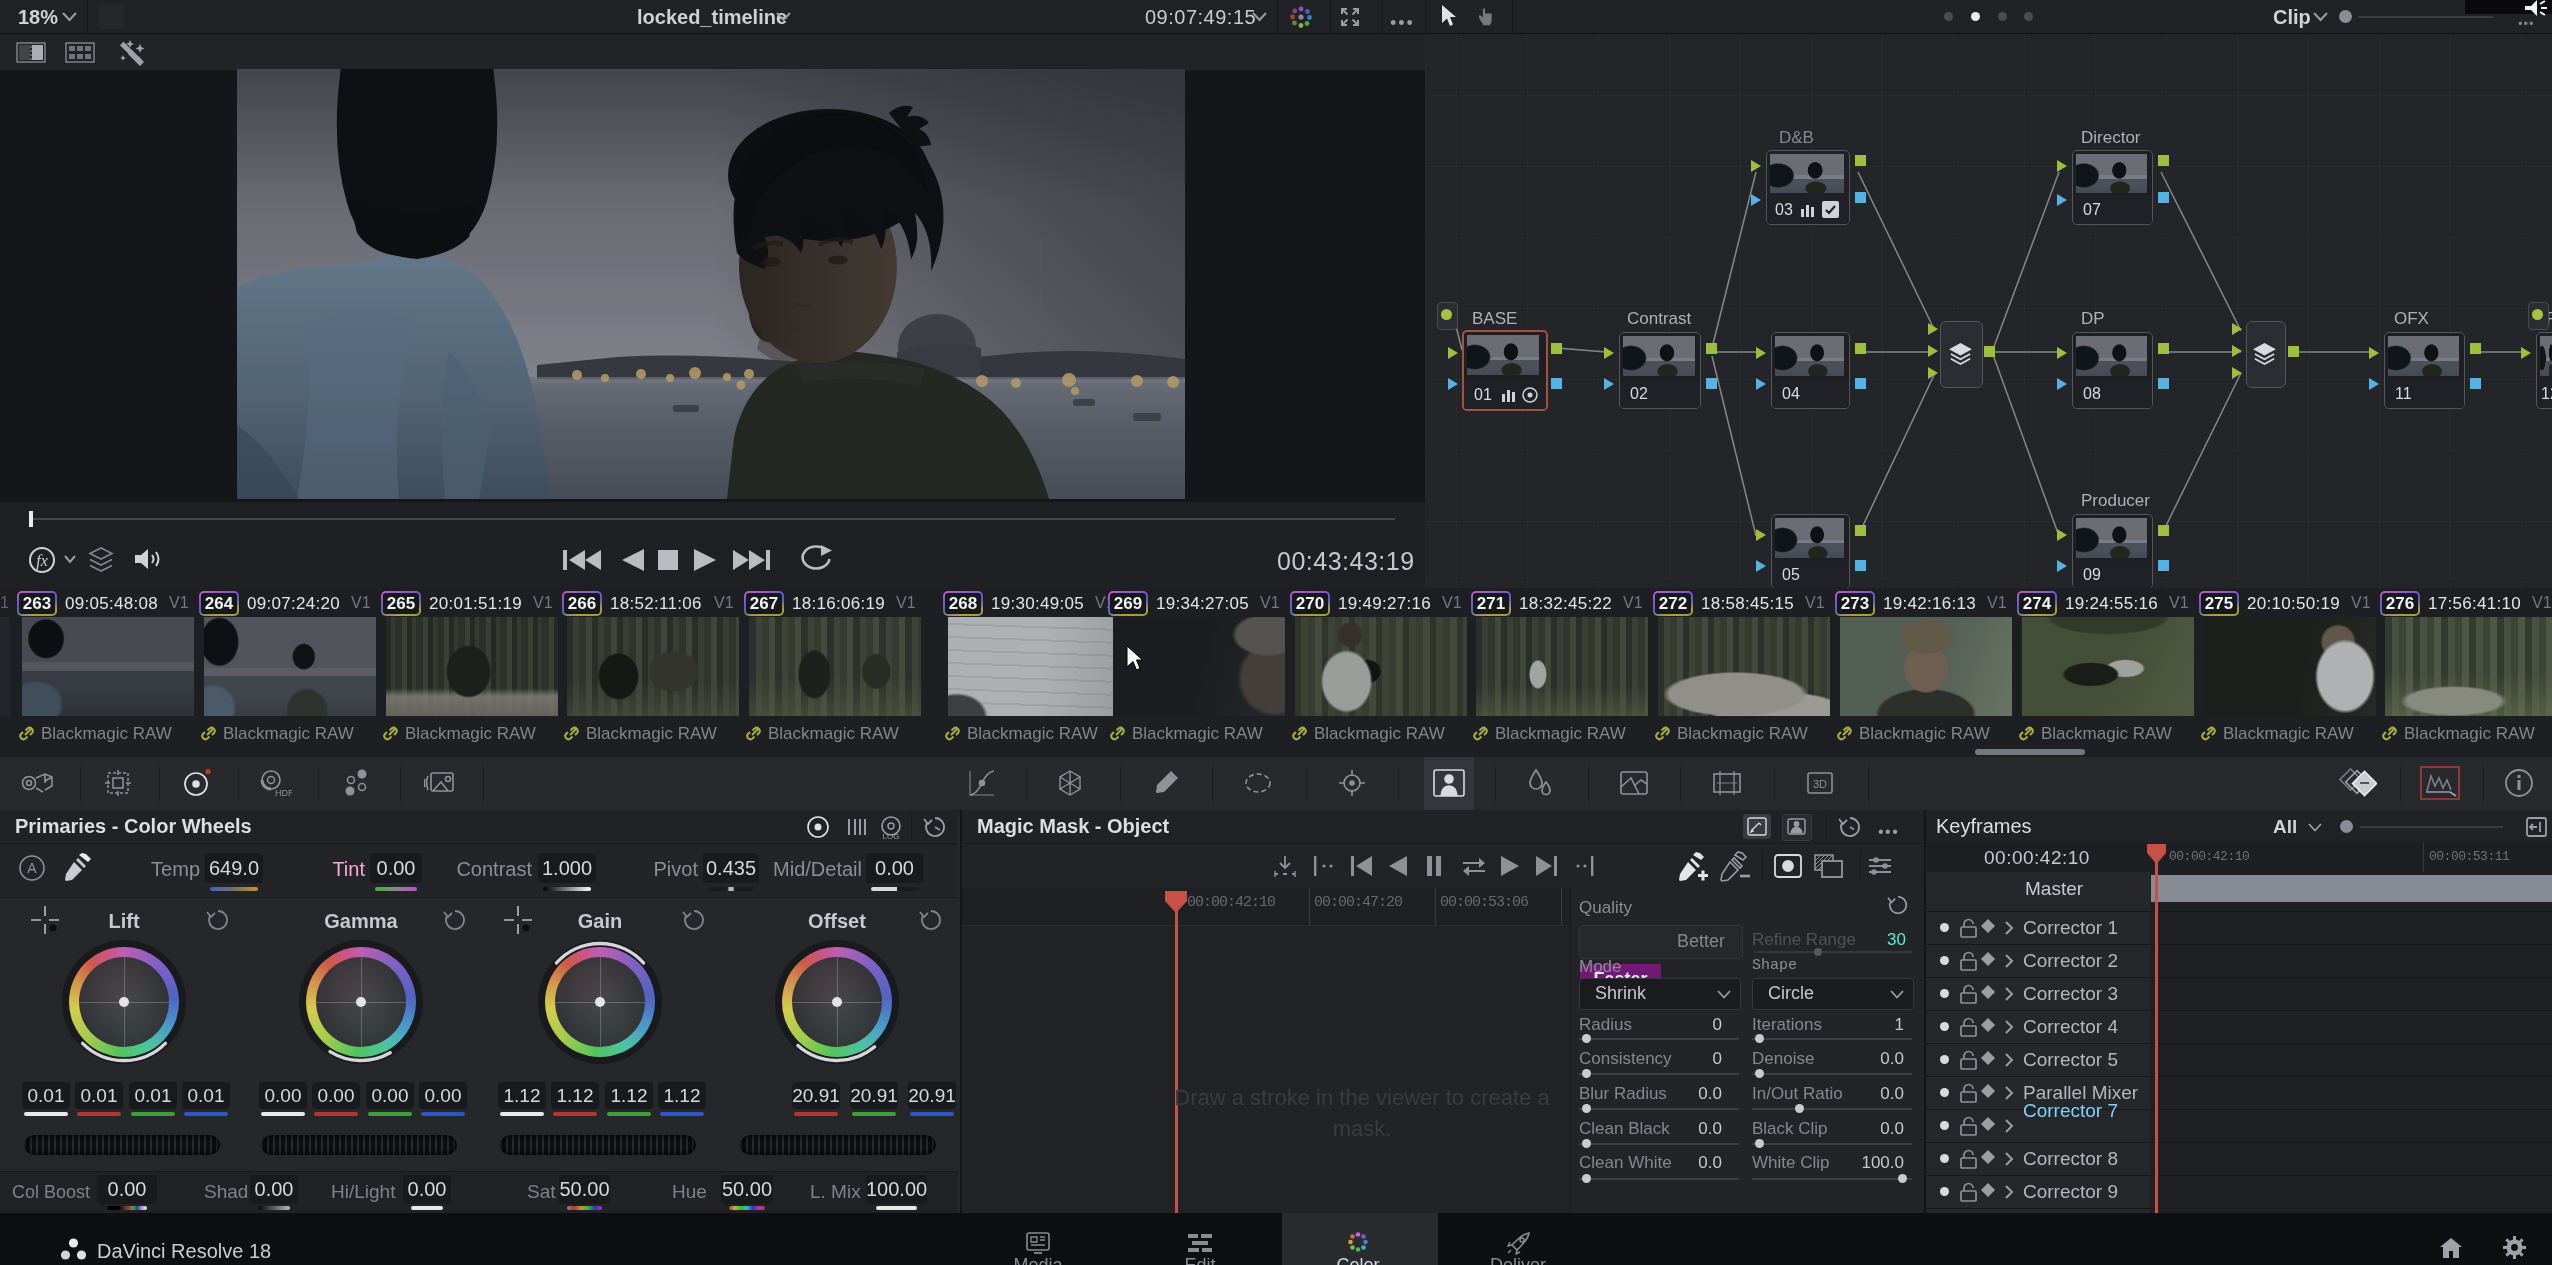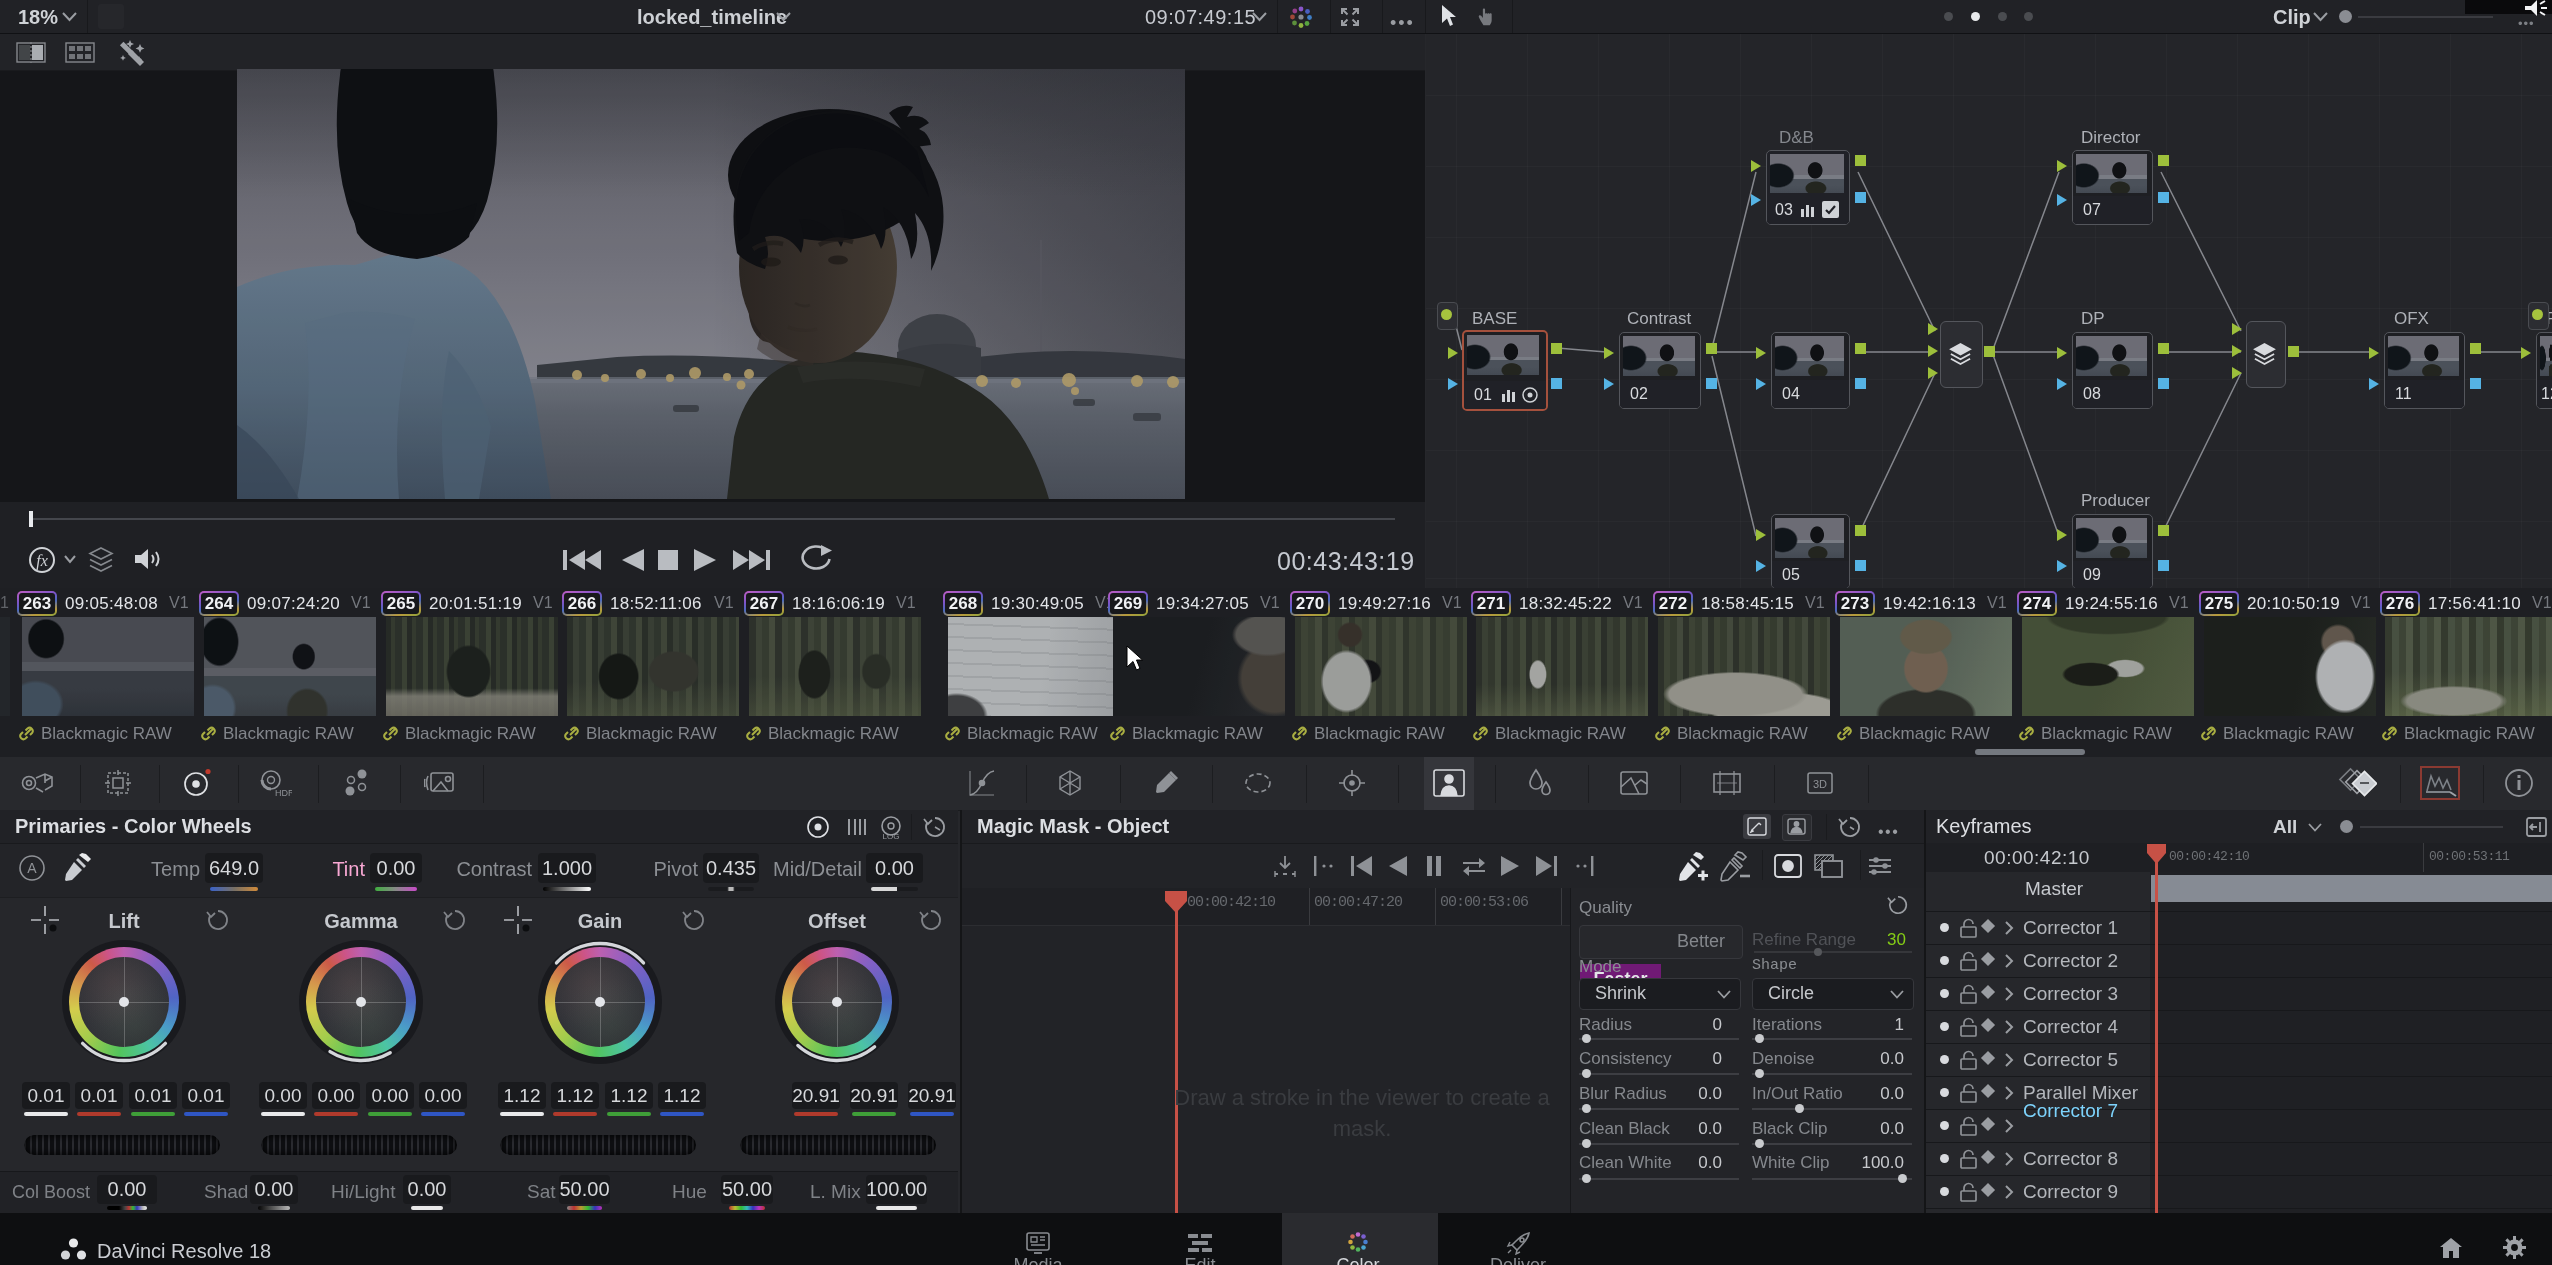--- a/index.html
+++ b/index.html
@@ -1038,21 +1038,21 @@
 
 <div class="abs" style="left:617px;top:88px;font-size:17px;color:#8a8d92;">Quality</div>
 <svg class="abs" style="left:925px;top:84px;" width="22" height="22" viewBox="0 0 24 24" fill="none" stroke="#9a9da2" stroke-width="1.8">
       <path d="M12 3 a9 9 0 1 1 -8 5"></path>
       <path d="M1 4 L5 9 L9 5"></path>
     </svg>
 <div class="abs" style="left:617px;top:115px;width:162px;height:32px;border:1px solid #36373c;border-radius:4px;background:#27282c;"></div>
 <div class="abs" style="left:618px;top:116px;width:81px;height:30px;background:#701a75;border-radius:3px 0 0 3px;color:#e3e5e8;font-size:18px;font-weight:bold;text-align:center;line-height:30px;margin-top:38px;">Faster</div>
 <div class="abs" style="left:699px;top:116px;width:80px;height:30px;color:#84878c;font-size:18px;text-align:center;line-height:30px;">Better</div>
 <div class="abs" style="left:790px;top:120px;font-size:17px;color:#505257;">Refine Range</div>
-<div class="abs" style="left:925px;top:120px;font-size:17px;color:#84cc16;">30</div>
+<div class="abs" style="left:925px;top:120px;font-size:17px;color:#5eead4;">30</div>
 <div class="abs" style="left:792px;top:141px;width:158px;height:2px;background:#36373b;"></div>
 <div class="abs" style="left:852px;top:138px;width:8px;height:8px;border-radius:50%;background:#55575b;"></div>
 <div class="abs" style="left:617px;top:147px;font-size:17px;color:#8a8d92;">Mode</div>
 <div class="abs" style="left:790px;top:147px;font-size:15px;color:#8a8d92;font-family:Liberation Mono, monospace;">Shape</div>
 <div class="abs" style="left:617px;top:168px;width:160px;height:30px;background:#1b1c20;border:1px solid #36373c;border-radius:4px;"></div>
 <div class="abs" style="left:633px;top:173px;font-size:18px;color:#c6c8cc;">Shrink</div>
 <svg class="abs" style="left:755px;top:180px;" width="14" height="9" viewBox="0 0 14 9">
       <path d="M1 1 L7 7.5 L13 1" stroke="#9a9da2" stroke-width="1.8" fill="none"></path>
     </svg>
 <div class="abs" style="left:790px;top:168px;width:160px;height:30px;background:#1b1c20;border:1px solid #36373c;border-radius:4px;"></div>

